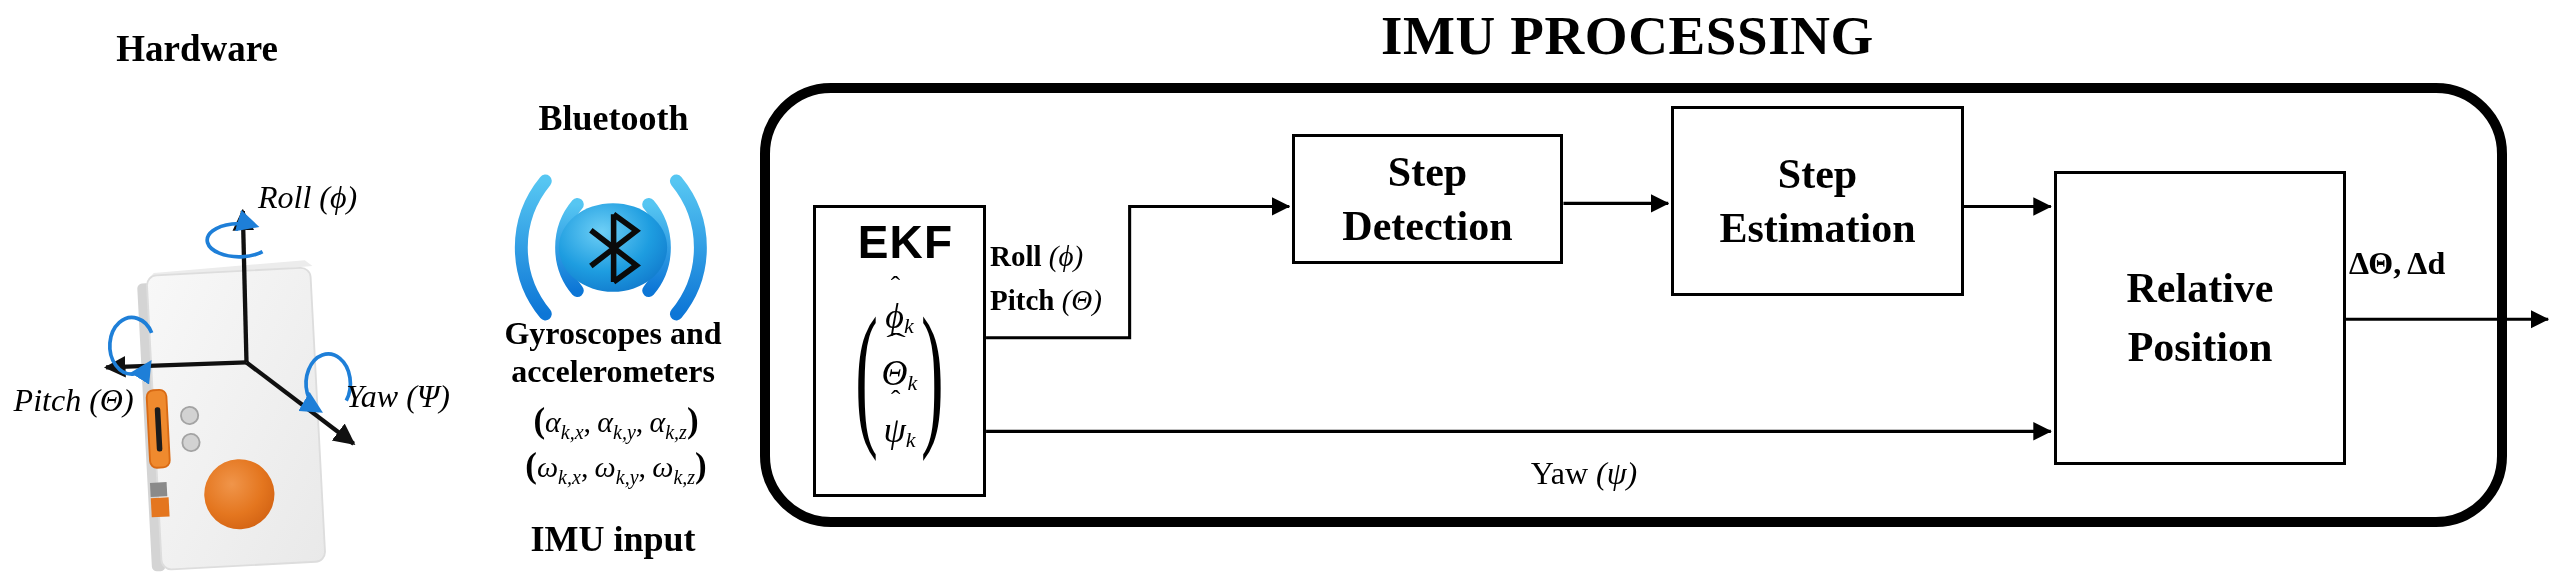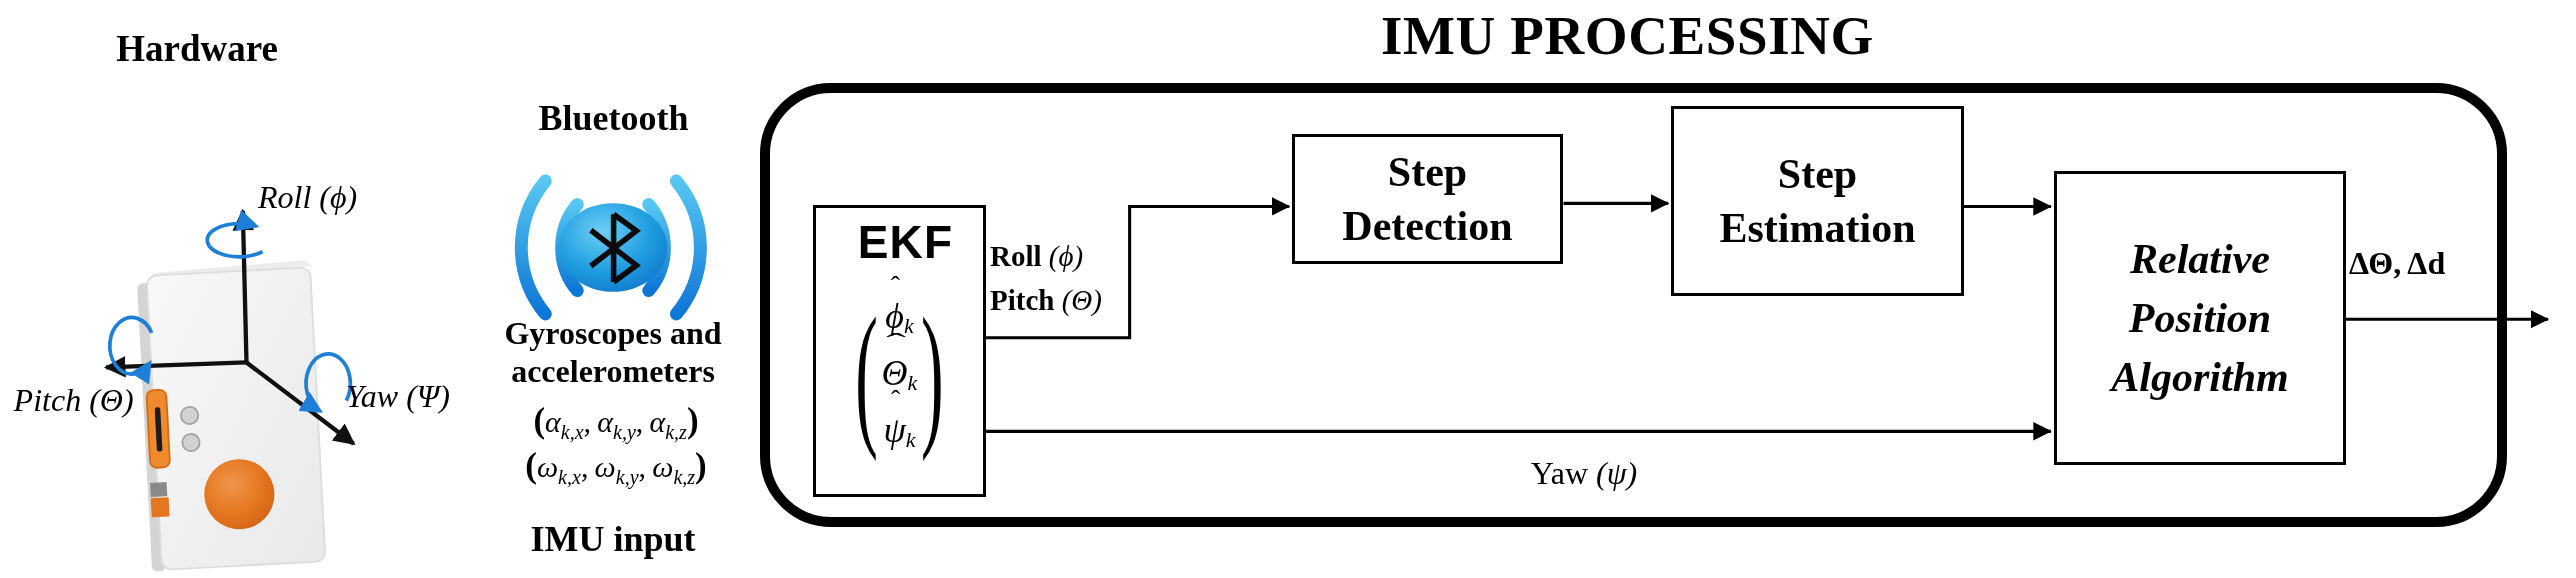--- a/index.html
+++ b/index.html
@@ -35,21 +35,21 @@
   .wires{left:0;top:0;z-index:2;pointer-events:none;}
   .block{background:#fff;border:3.7px solid #000;box-sizing:border-box;z-index:3;
          display:flex;flex-direction:column;align-items:center;justify-content:center;
          text-align:center;font-weight:bold;}
   .blk-line{font-size:42px;line-height:54px;font-weight:bold;}
   .ekf{left:813px;top:205px;width:173px;height:292px;justify-content:flex-start;padding-top:7.4px;}
   .ekf-label{font-family:"Liberation Sans",sans-serif;font-size:46px;font-weight:bold;letter-spacing:1.2px;margin-left:12px;}
   .sd{left:1292px;top:134px;width:271px;height:130px;}
   .sle{left:1671px;top:106px;width:293px;height:190px;}
   .rpa{left:2054px;top:171px;width:292px;height:294px;}
-  .rpa .blk-line{line-height:59px;font-style:italic;}
+  .rpa .blk-line{line-height:59px;}
   
   .vector{margin-top:18.5px;display:flex;align-items:center;justify-content:center;font-weight:normal;}
   .vparen{font-size:68px;line-height:170px;display:inline-block;
           transform:scaleY(2.35);font-weight:400;}
   .vcol{display:flex;flex-direction:column;margin:0 3.7px;}
   .vrow{height:57px;display:flex;align-items:center;justify-content:center;position:relative;}
   .vsym-wrap{position:relative;display:inline-block;}
   .vsym{font-size:36px;font-style:italic;}
   .vhat{position:absolute;top:-18.5px;left:55%;transform:translateX(-50%);
         font-size:28px;line-height:18.5px;font-style:normal;}
@@ -202,21 +202,20 @@
 </div>
 
 <div class="abs block sle">
   <div class="blk-line">Step</div>
   <div class="blk-line">Estimation</div>
 </div>
 
 <div class="abs block rpa">
   <div class="blk-line">Relative</div>
   <div class="blk-line">Position</div>
-  <div class="blk-line">Algorithm</div>
 </div>
 
 <div class="abs edge-rollpitch">
   <div><b>Roll</b> <span class="mi">(ϕ)</span></div>
   <div><b>Pitch</b> <span class="mi">(Θ)</span></div>
 </div>
 
 <div class="abs edge-yaw">
   <span>Yaw</span> <span class="mi">(ψ)</span>
 </div>

